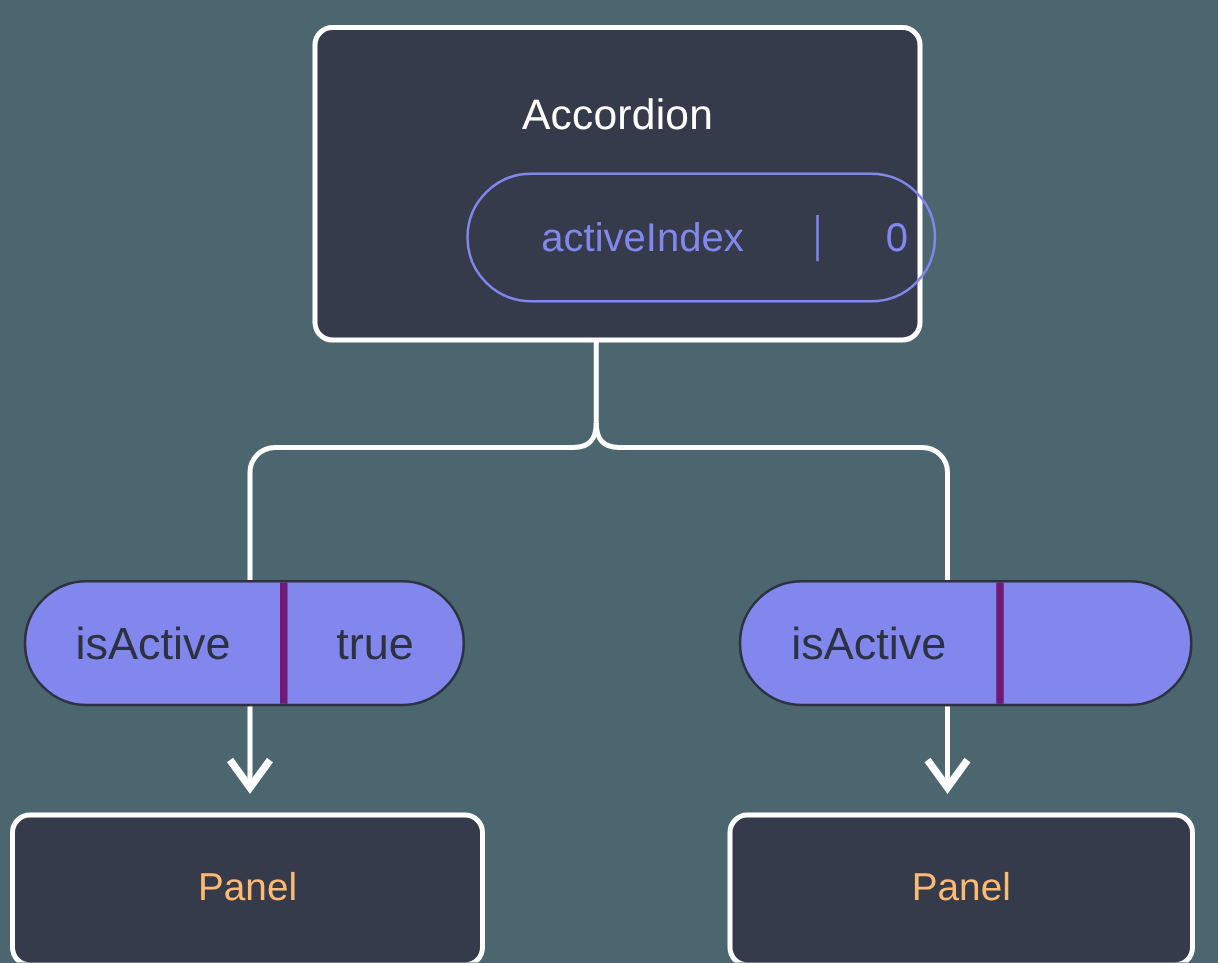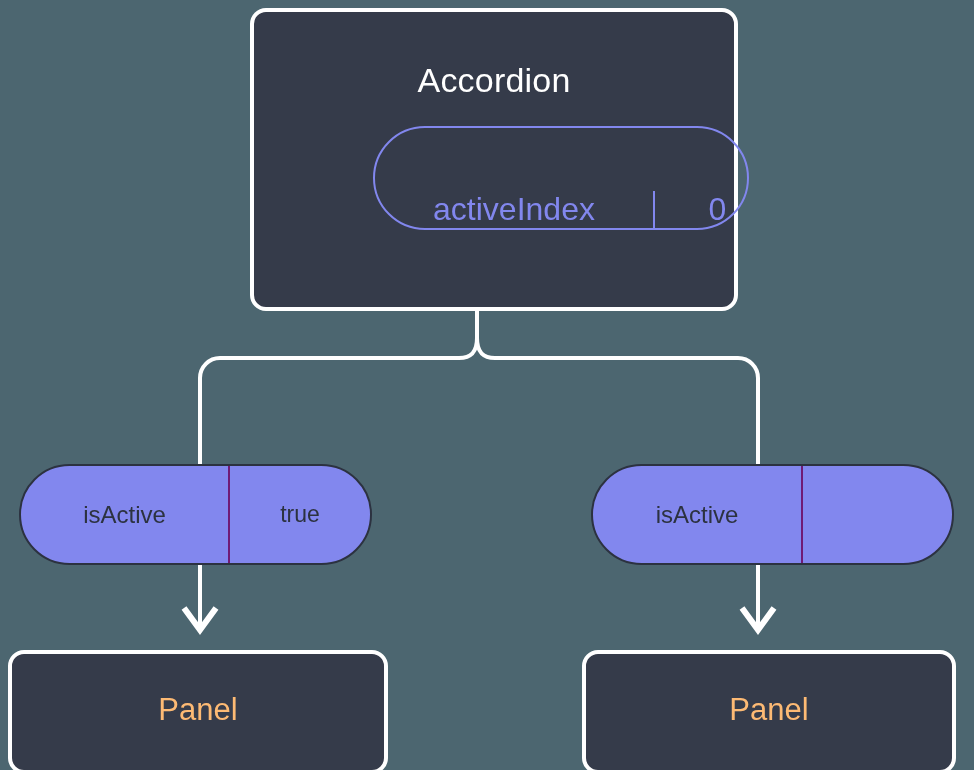--- a/index.html
+++ b/index.html
@@ -34,23 +34,23 @@
     background: #353b4a;
     border: 4px solid #ffffff;
     border-radius: 16px;
     box-sizing: border-box;
     display: flex;
     flex-direction: column;
     align-items: center;
   }
   #accordion-node {
     left: 250px;
-    top: 8px;
+    top: 20px;
     width: 488px;
-    height: 303px;
+    height: 254px;
     justify-content: flex-start;
   }
   .node-title {
     color: #ffffff;
     font-size: 34px;
     letter-spacing: 0.2px;
     line-height: 1;
     font-weight: 400;
   }
   #accordion-node .node-title {
@@ -61,21 +61,21 @@
   .pill-outline {
     position: absolute;
     left: 119px;
     top: 114px;
     width: 376px;
     height: 104px;
     border: 2px solid #8287ee;
     border-radius: 52px;
     box-sizing: border-box;
     display: flex;
-    align-items: flex-end;
+    align-items: center;
     gap: 33px;
   }
   .pill-outline .pill-key {
     flex: 0 0 280px;
     display: flex;
     align-items: center;
     justify-content: center;
     color: #8287ee;
     font-size: 32px;
     border-right: 2px solid #8287ee;
@@ -99,31 +99,31 @@
     box-sizing: border-box;
     display: flex;
     align-items: stretch;
     height: 101px;
   }
   .pill-filled .pill-key {
     display: flex;
     align-items: center;
     justify-content: center;
     color: #2c3240;
-    font-size: 24px;
-    border-right: 2px solid #701a75;
+    font-size: 36px;
+    border-right: 6px solid #701a75;
     box-sizing: border-box;
   }
   .pill-filled .pill-val {
     flex: 1 1 auto;
     display: flex;
     align-items: center;
     justify-content: center;
     color: #2c3240;
-    font-size: 23px;
+    font-size: 36px;
   }
 
   #pill-left {
     left: 19px;
     top: 464px;
     width: 353px;
   }
   #pill-left .pill-key { flex: 0 0 209px; }
 
   #pill-right {

